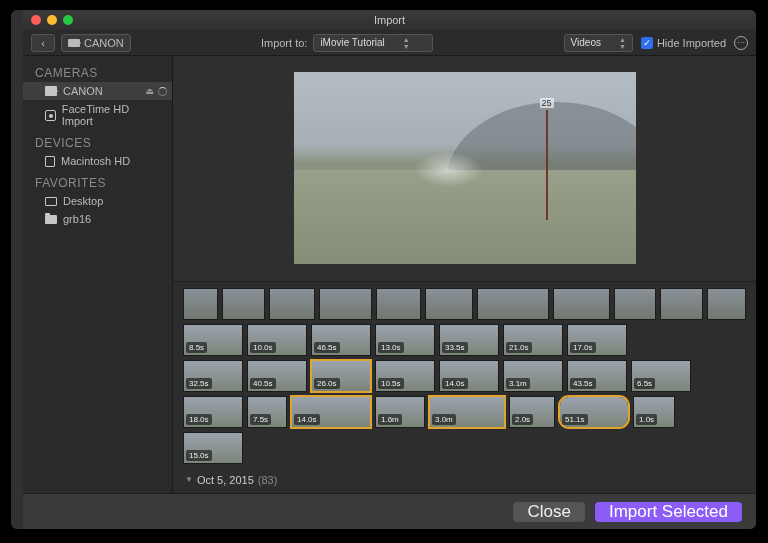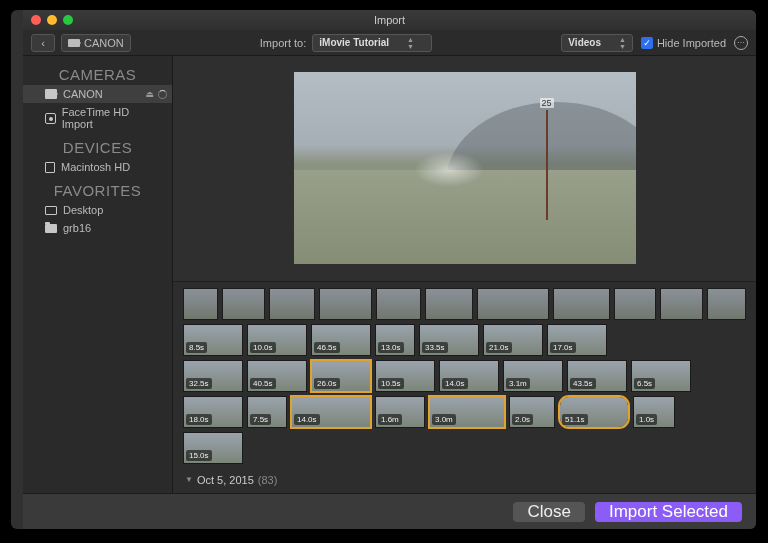--- a/index.html
+++ b/index.html
@@ -10,28 +10,28 @@
   .traffic span { width: 10px; height: 10px; border-radius: 50%; display: block; }
   .tr-r { background:#ff5f57; } .tr-y { background:#febc2e; } .tr-g { background:#28c840; }
   .titlebar .title { flex:1; text-align:center; font-size:11px; color:#ccc; }
   .toolbar { height: 26px; background: #2b2b2b; border-bottom: 1px solid #1a1a1a; display:flex; align-items:center; padding: 0 8px; color:#bbb; font-size:11px; }
   .tb-left { display:flex; align-items:center; gap:6px; }
   .back-btn { width:24px; height:18px; border:1px solid #555; border-radius:3px; background:#3a3a3a; display:flex; align-items:center; justify-content:center; color:#bbb; font-size:11px; }
   .cam-btn { height:18px; padding:0 6px; border:1px solid #555; border-radius:3px; background:#3a3a3a; display:flex; align-items:center; gap:4px; }
   .cam-ico { width:12px; height:8px; background:#bbb; border-radius:1px; position:relative; }
   .cam-ico:after { content:""; position:absolute; right:-4px; top:1px; border:3px solid transparent; border-left-color:#bbb; }
   .tb-center { flex:1; display:flex; align-items:center; justify-content:center; gap:6px; }
-  .popup { height:18px; border:1px solid #555; border-radius:3px; background:#3a3a3a; padding:0 6px; display:flex; align-items:center; gap:18px; color:#ddd; font-size:10px;font-weight:bold; }
+  .popup { height:18px; border:1px solid #555; border-radius:3px; background:#3a3a3a; padding:0 6px; display:flex; align-items:center; gap:18px; color:#ddd; font-size:10px; }
   .popup .chev { font-size:7px; color:#999; line-height:7px; display:flex; flex-direction:column; }
   .tb-right { display:flex; align-items:center; gap:8px; }
   .checkbox { width:12px; height:12px; background:#2f6fed; border-radius:2px; display:flex; align-items:center; justify-content:center; color:#fff; font-size:9px; }
   .rate-ico { width:14px; height:14px; border:1.5px solid #aaa; border-radius:50%; display:flex; align-items:center; justify-content:center; font-size:8px; color:#aaa; }
   .body { flex:1; display:flex; overflow:hidden; }
   .sidebar { width:150px; background:#2a2a2a; border-right:1px solid #1a1a1a; padding-top:4px; font-size:11px; color:#bbb; }
-  .sb-header { color:#8a8a8a; font-size:15px; letter-spacing:.5px; padding:6px 12px 2px; text-transform:uppercase;text-align:center; }
+  .sb-header { color:#8a8a8a; font-size:12px; letter-spacing:.5px; padding:6px 12px 2px; text-transform:uppercase; }
   .sb-item { padding:3px 12px 3px 22px; display:flex; align-items:center; gap:6px; position:relative; }
   .sb-item.sel { background:#3f3f3f; }
   .sb-ico { width:12px; height:10px; display:inline-block; }
   .ico-cam { background:#c7c7c7; border-radius:1px; position:relative; }
   .ico-cam:after { content:""; position:absolute; right:-4px; top:1.5px; border:3px solid transparent; border-left-color:#c7c7c7; }
   .ico-web { width:11px; height:11px; border:1px solid #c7c7c7; border-radius:2px; position:relative; }
   .ico-web:after { content:""; position:absolute; left:3px; top:3px; width:4px; height:4px; border-radius:50%; background:#c7c7c7; }
   .ico-hd { width:10px; height:11px; border:1px solid #c7c7c7; border-radius:1px; }
   .ico-desk { width:12px; height:9px; border:1px solid #c7c7c7; border-radius:1px; }
   .ico-fold { width:12px; height:9px; background:#c7c7c7; border-radius:1px; position:relative; }
@@ -164,21 +164,21 @@
           <div class="strip-row">
             <div class="clip" style="width: 60px;">
               <span class="dur">8.5s</span>
             </div>
             <div class="clip" style="width: 60px;">
               <span class="dur">10.0s</span>
             </div>
             <div class="clip" style="width: 60px;">
               <span class="dur">46.5s</span>
             </div>
-            <div class="clip" style="width: 40px;">
+            <div class="clip" style="width: 60px;">
               <span class="dur">13.0s</span>
             </div>
             <div class="clip" style="width: 60px;">
               <span class="dur">33.5s</span>
             </div>
             <div class="clip" style="width: 60px;">
               <span class="dur">21.0s</span>
             </div>
             <div class="clip" style="width: 60px;">
               <span class="dur">17.0s</span>

